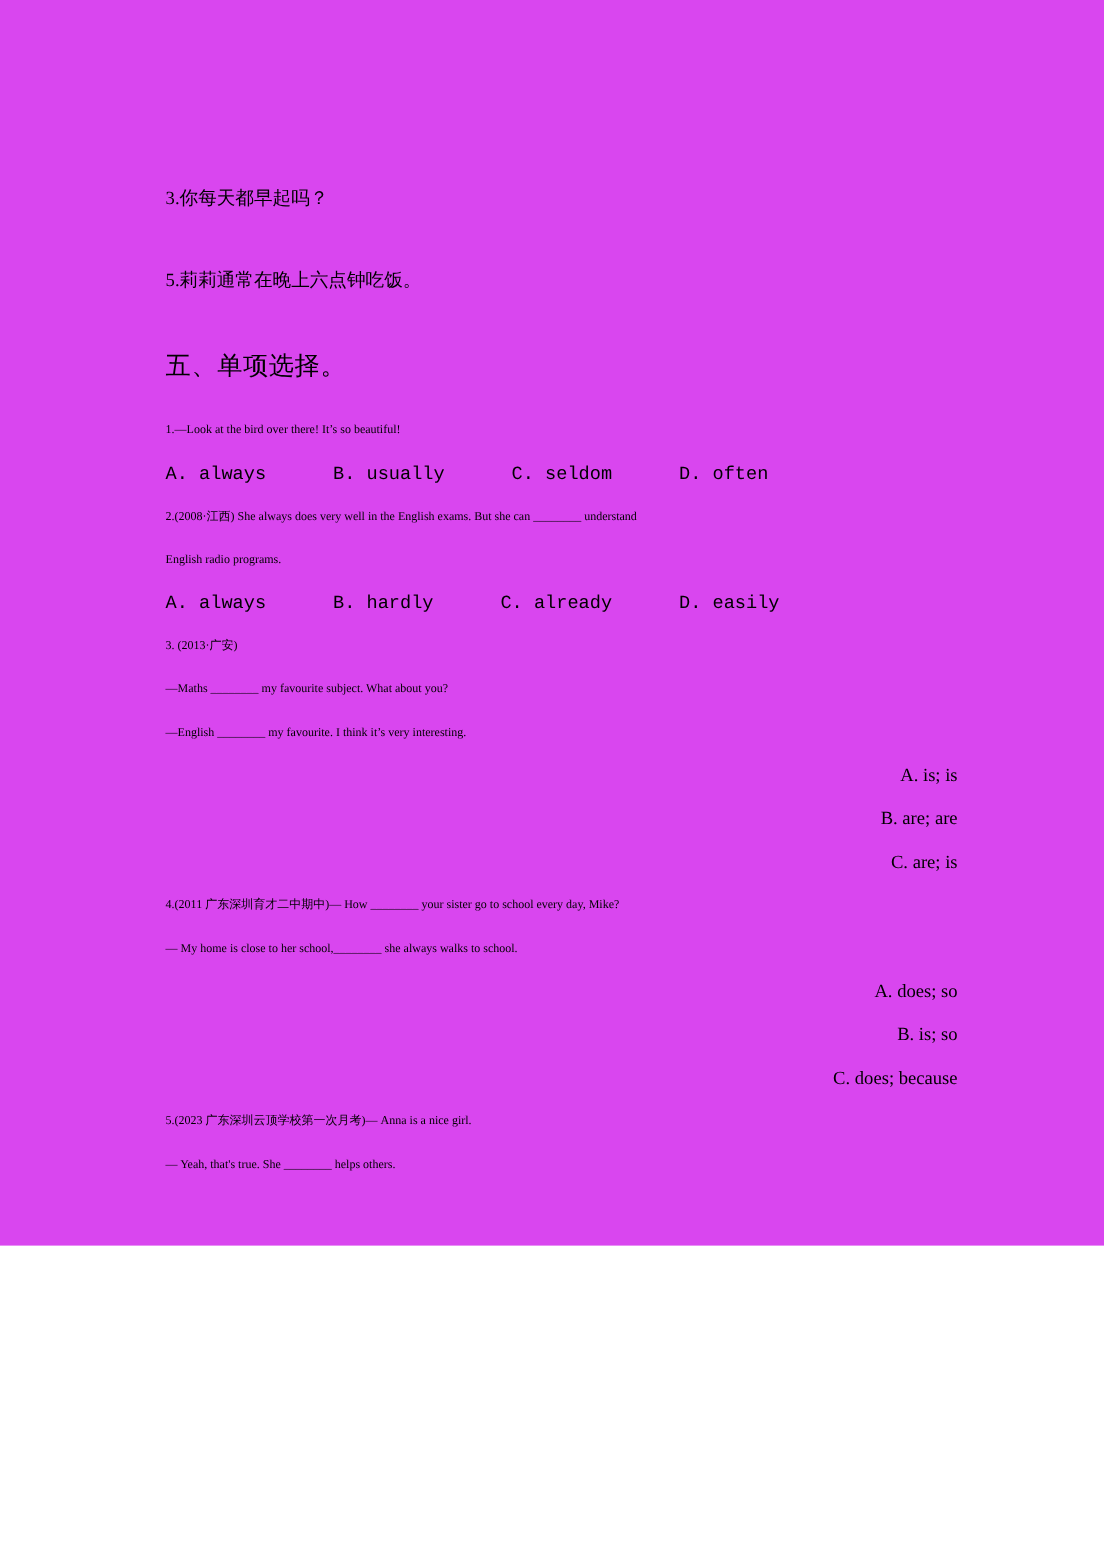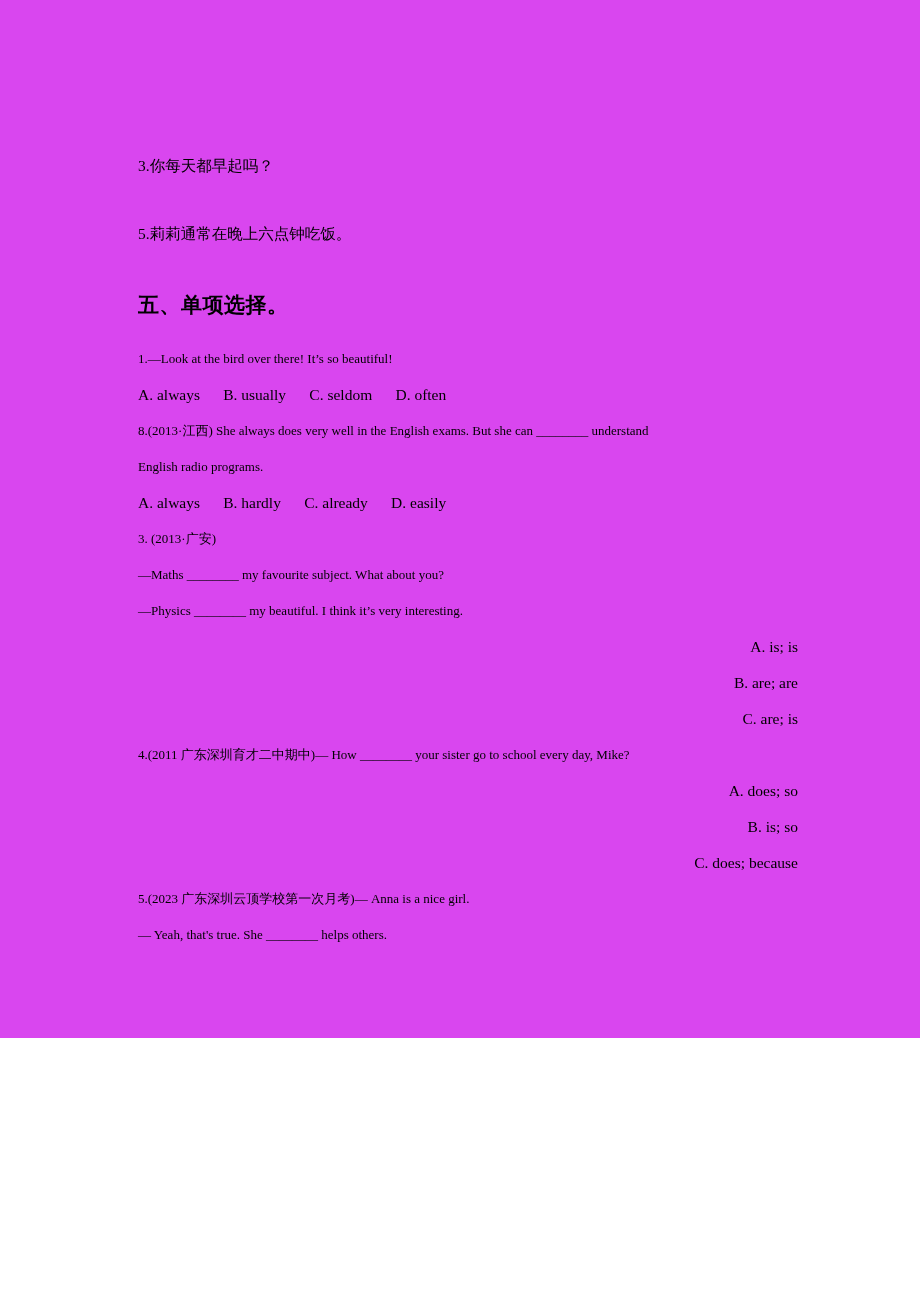--- a/index.html
+++ b/index.html
@@ -34,40 +34,41 @@
   .translate-item {
     font-size: 15.5px;
     line-height: 22px;
     margin: 0 0 46px 0;
     white-space: pre-wrap;
   }
 
   
   .section-heading {
     font-size: 21px;
-    font-weight: bold;
+    font-weight: normal;
     line-height: 28px;
     margin: 18px 0 22px 0;
     letter-spacing: 0.5px;
   }
 
   
   .mc-question {
     margin: 0 0 0 0;
   }
   .q-line {
-    font-size: 13px;
+    font-size: 10px;
     line-height: 36px;
     white-space: pre-wrap;
     word-break: normal;
   }
   .opts-inline {
     font-size: 15.5px;
     line-height: 36px;
     white-space: pre;
+    font-family: Liberation Mono, monospace;
   }
   .opts-stacked .opt {
     font-size: 15.5px;
     line-height: 36px;
     white-space: pre;
     text-align: right;
   }
 </style>
 </head>
 <body>
@@ -81,38 +82,39 @@
     </div>
 
     <h2 class="section-heading">五、单项选择。</h2>
 
     <div class="mc-question">
       <div class="q-line">1.—Look at the bird over there! It’s so beautiful!</div>
       <div class="opts-inline">A. always      B. usually      C. seldom      D. often</div>
     </div>
 
     <div class="mc-question">
-      <div class="q-line">8.(2013·江西) She always does very well in the English exams. But she can ________ understand</div>
+      <div class="q-line">2.(2008·江西) She always does very well in the English exams. But she can ________ understand</div>
       <div class="q-line">English radio programs.</div>
       <div class="opts-inline">A. always      B. hardly      C. already      D. easily</div>
     </div>
 
     <div class="mc-question">
       <div class="q-line">3. (2013·广安)</div>
       <div class="q-line">—Maths ________ my favourite subject. What about you?</div>
-      <div class="q-line">—Physics ________ my beautiful. I think it’s very interesting.</div>
+      <div class="q-line">—English ________ my favourite. I think it’s very interesting.</div>
       <div class="opts-stacked">
         <div class="opt">A. is; is</div>
         <div class="opt">B. are; are</div>
         <div class="opt">C. are; is</div>
       </div>
     </div>
 
     <div class="mc-question">
       <div class="q-line">4.(2011 广东深圳育才二中期中)— How ________ your sister go to school every day, Mike?</div>
+      <div class="q-line">— My home is close to her school,________ she always walks to school.</div>
       <div class="opts-stacked">
         <div class="opt">A. does; so</div>
         <div class="opt">B. is; so</div>
         <div class="opt">C. does; because</div>
       </div>
     </div>
 
     <div class="mc-question">
       <div class="q-line">5.(2023 广东深圳云顶学校第一次月考)— Anna is a nice girl.</div>
       <div class="q-line">— Yeah, that's true. She ________ helps others.</div>

